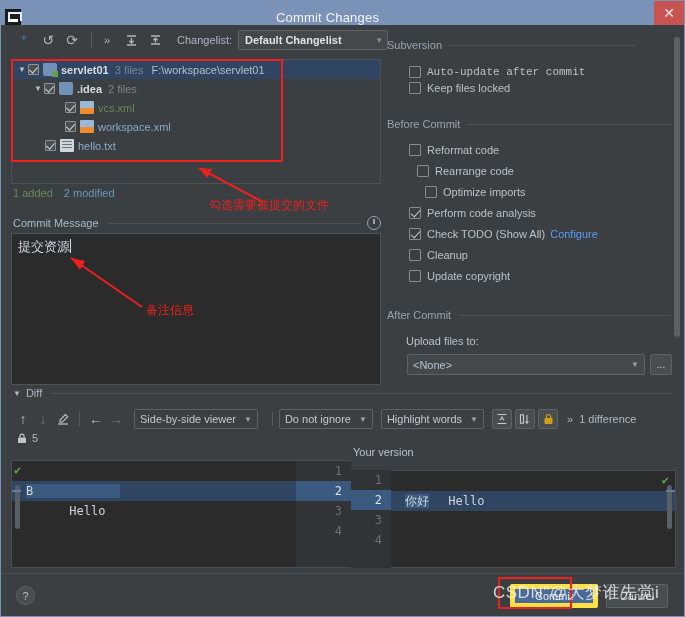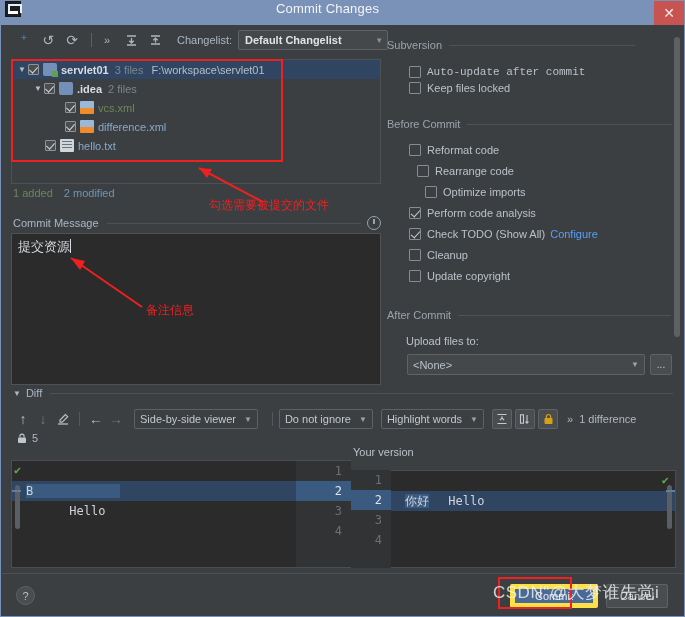--- a/index.html
+++ b/index.html
@@ -14,21 +14,21 @@
     position: relative;
     width: 685px; height: 617px;
     background: #3c3f41;
     border: 1px solid #7a92b8;
   }
 
   
   .titlebar {
     position: absolute; left: 0; top: 0; width: 683px; height: 24px;
     background: #7a92b8;
-    display: flex; align-items: flex-start;
+    display: flex; align-items: flex-end;
   }
   .ij-logo {
     width: 16px; height: 16px; margin-left: 4px;
     background: #1b1f22;
     border: 1px solid #14181a;
     position: relative; flex: 0 0 auto;
   }
   .ij-logo::before {
     content: ""; position: absolute; left: 2px; top: 2px;
     width: 10px; height: 7px;
@@ -350,21 +350,21 @@
 
     <div class="trow" style="padding-left:53px">
       <span class="cb on"></span>
       <span class="fico xml"></span>
       <span class="tname green">vcs.xml</span>
     </div>
 
     <div class="trow" style="padding-left:53px">
       <span class="cb on"></span>
       <span class="fico xml"></span>
-      <span class="tname blue">difference.xml</span>
+      <span class="tname blue">workspace.xml</span>
     </div>
 
     <div class="trow" style="padding-left:33px">
       <span class="cb on"></span>
       <span class="fico txt"></span>
       <span class="tname blue">hello.txt</span>
     </div>
   </div>
 
   <div class="tree-status">

